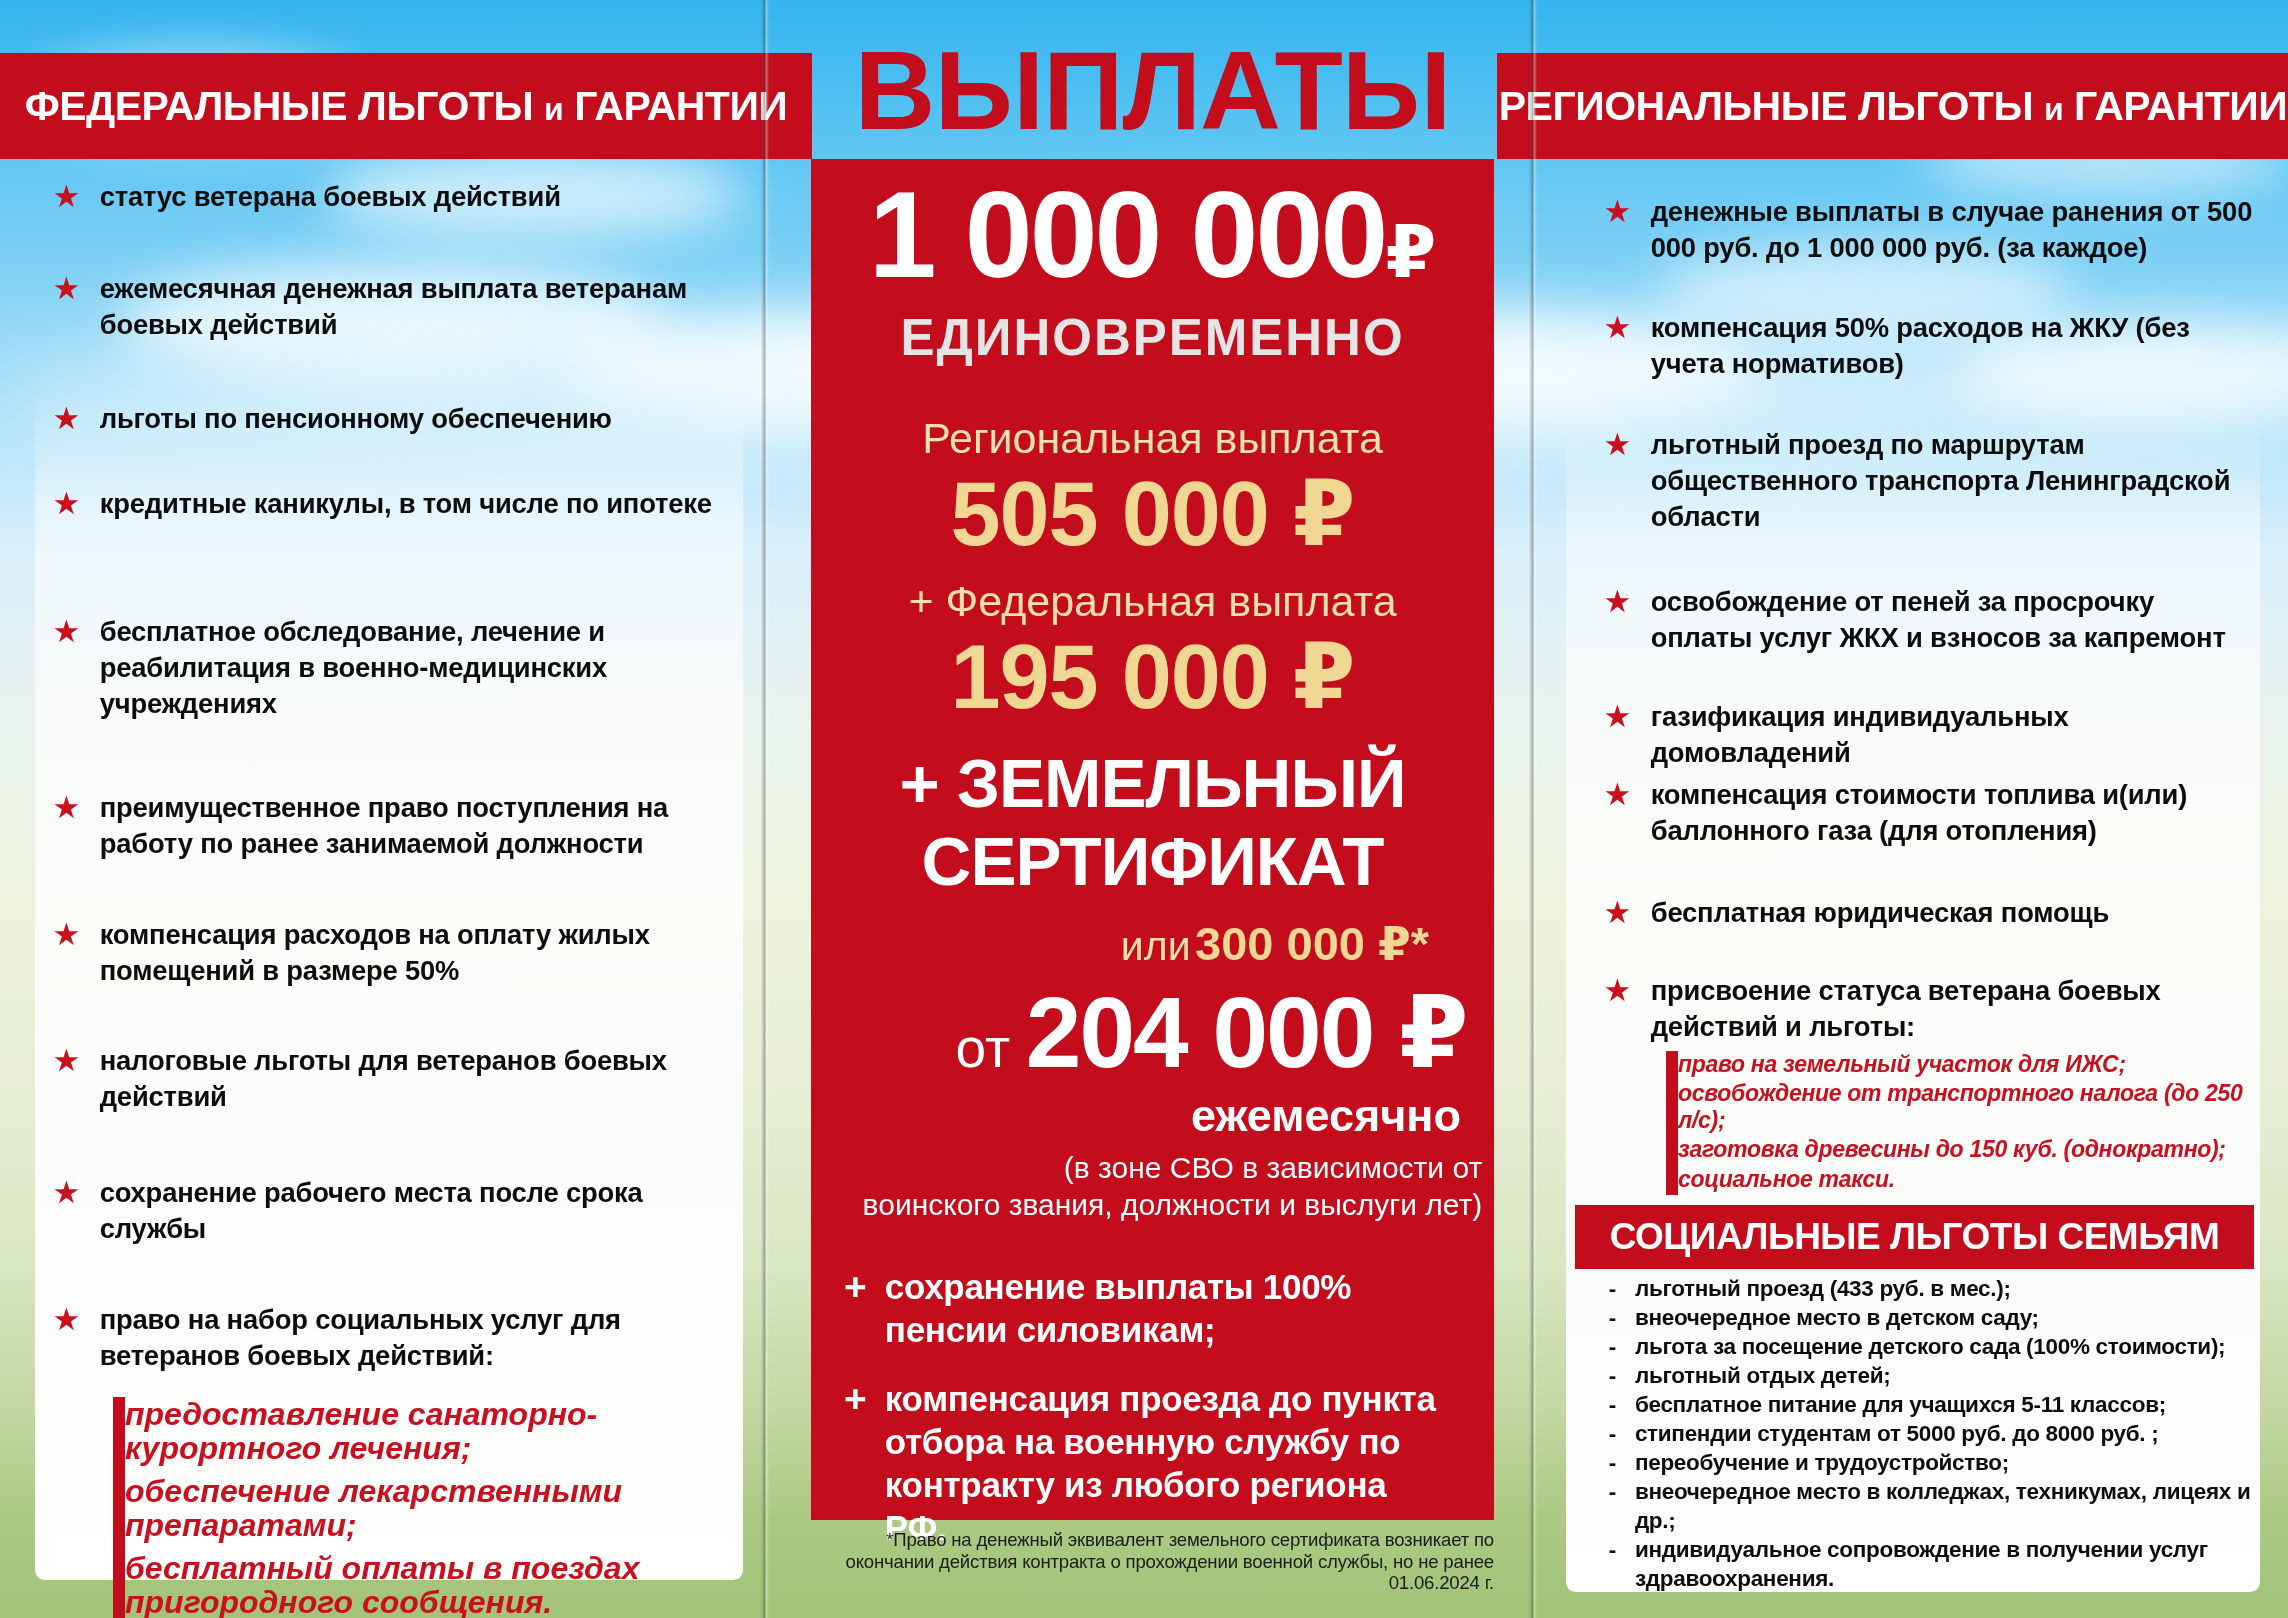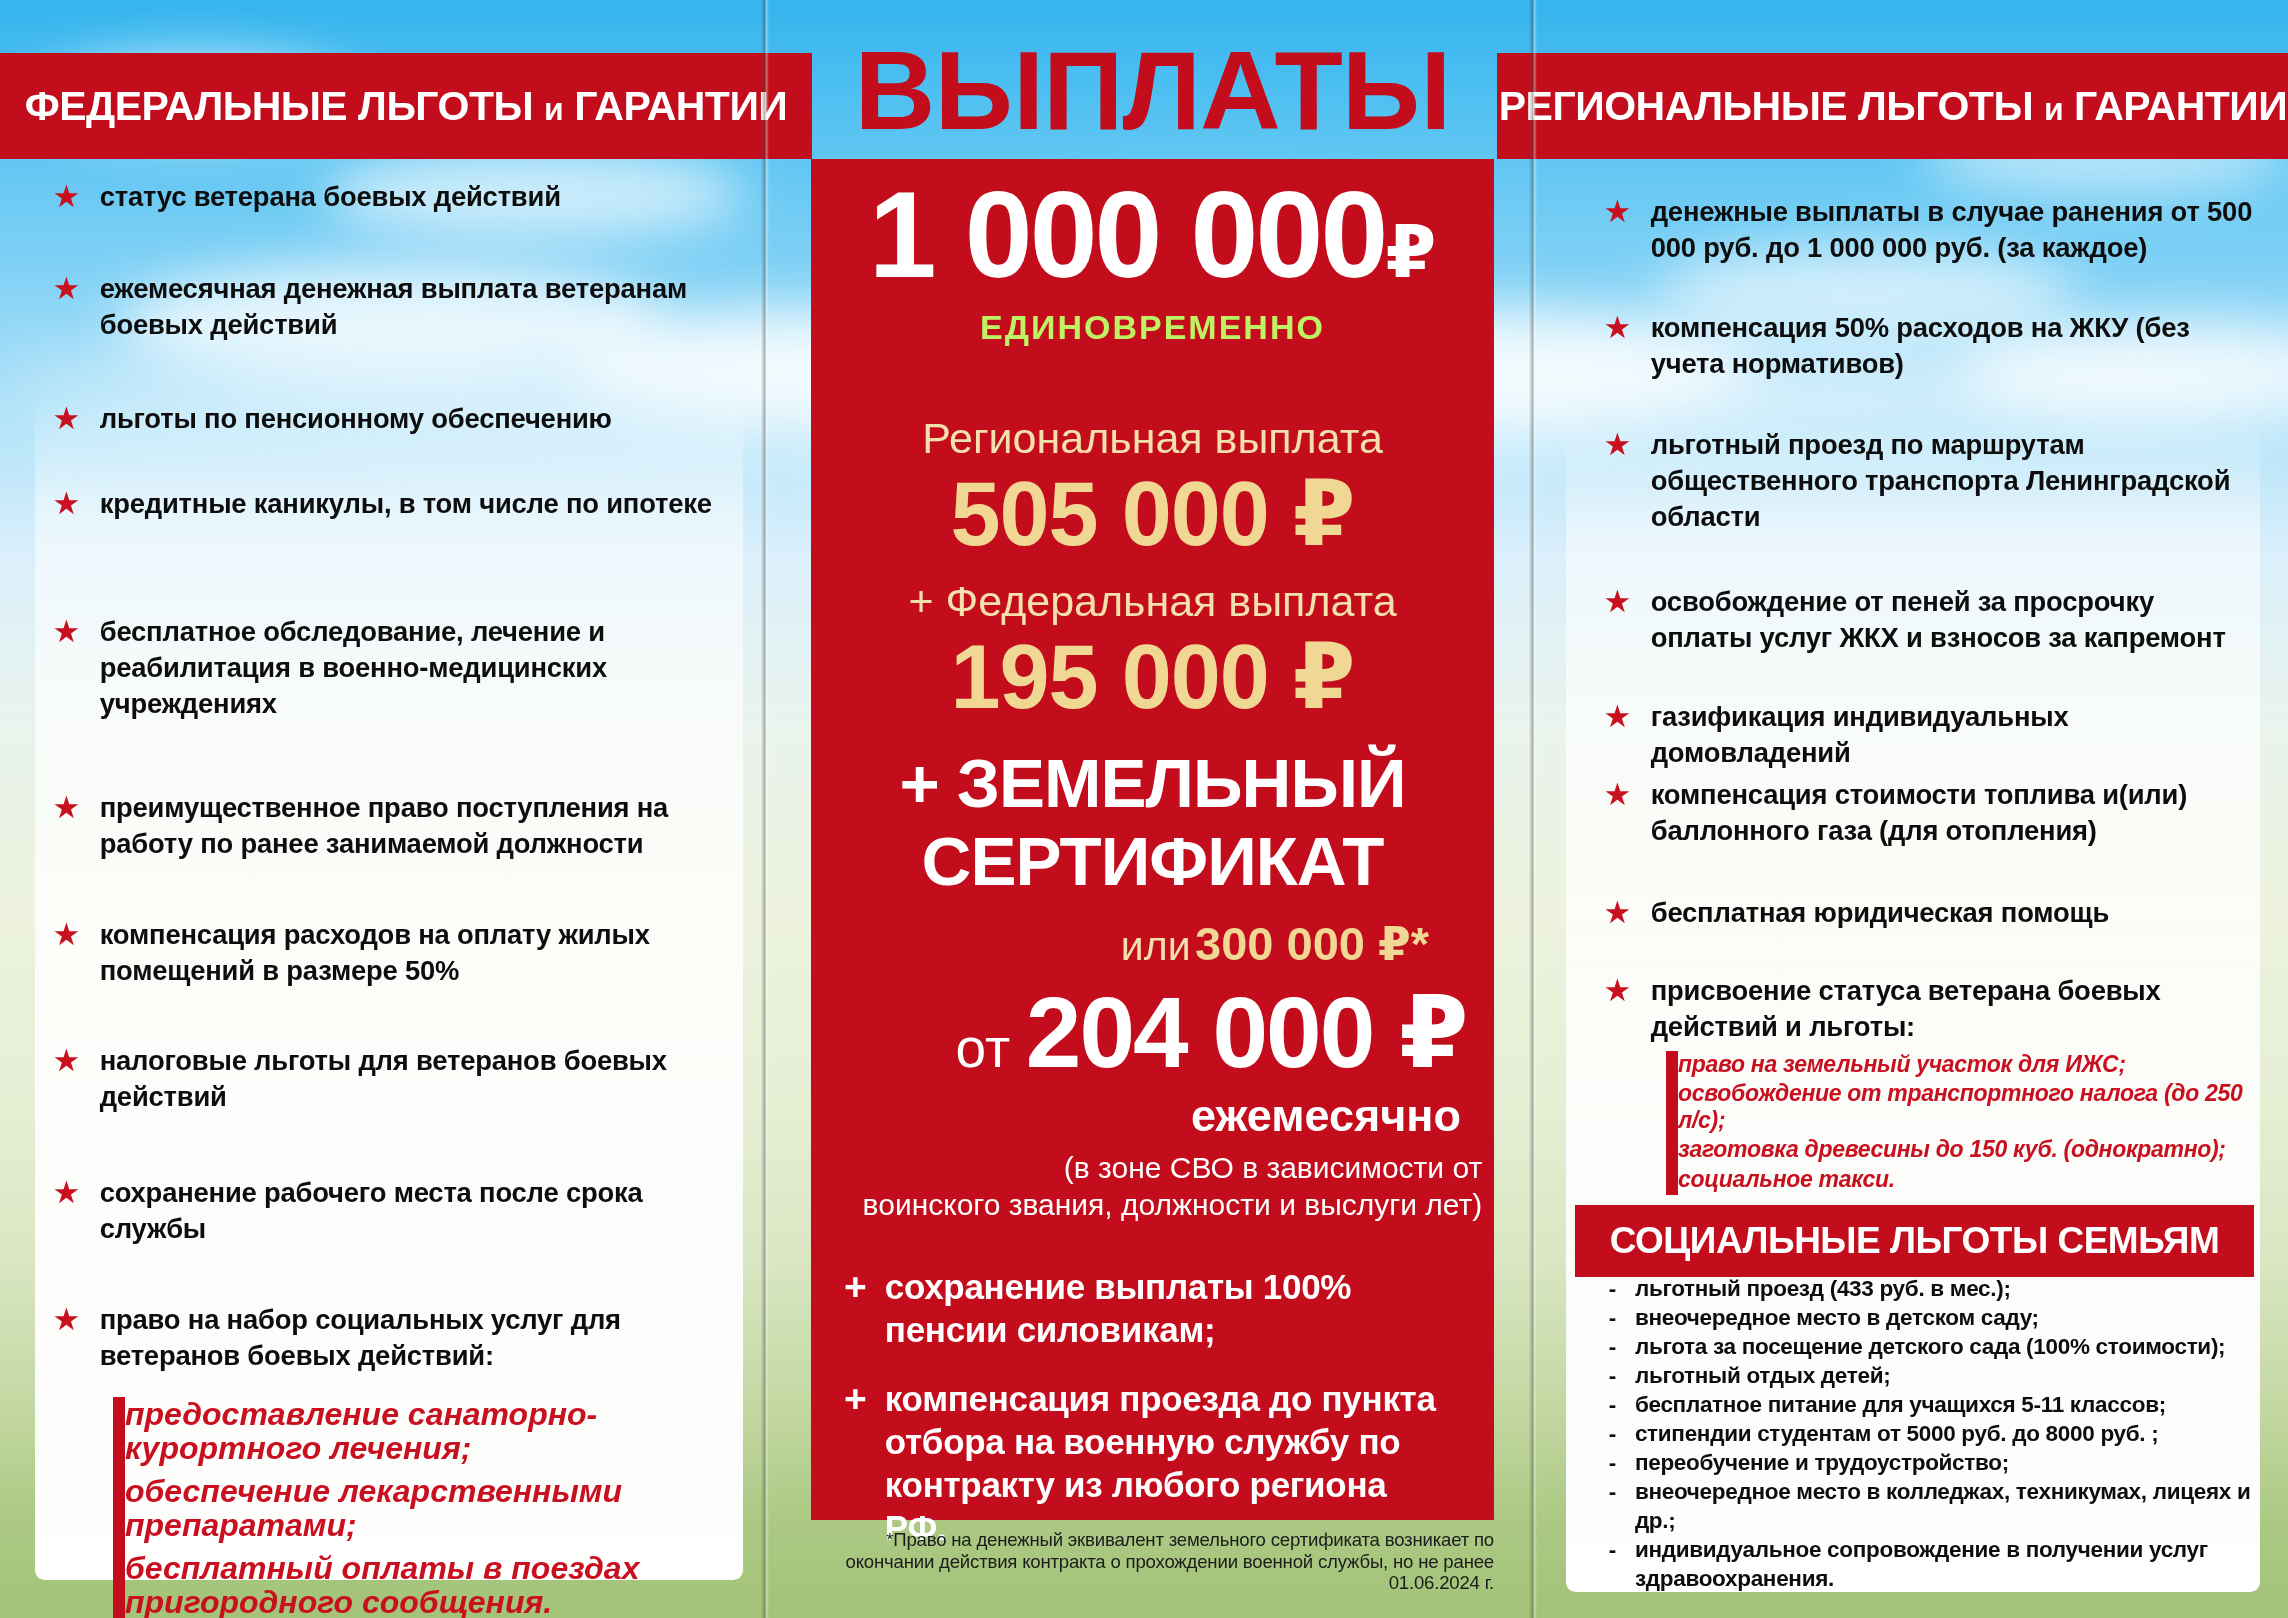--- a/index.html
+++ b/index.html
@@ -64,21 +64,21 @@
   .sub-right li{font-size:23px;line-height:26.5px;margin-bottom:2.9px;letter-spacing:-0.3px;}
 
   
   .mid-title{position:absolute;left:811px;top:25.5px;width:683px;z-index:4;text-align:center;
     color:#c30d1c;font-weight:bold;font-size:112px;letter-spacing:-1px;}
   .mid-panel{position:absolute;left:811px;top:159px;width:683px;height:1361px;background:#c30d1c;z-index:3;}
   .mp{position:absolute;left:0;width:100%;box-sizing:border-box;}
   .amount-hero{top:5.9px;display:flex;justify-content:center;align-items:baseline;gap:0;}
   .amount-hero .num{color:#fff;font-weight:bold;font-size:122px;letter-spacing:-2.9px;}
   .amount-hero .rub{color:#fff;font-weight:bold;font-size:73px;}
-  .once{top:149px;text-align:center;color:#bef264;font-weight:bold;font-size:34px;letter-spacing:2px;}
+  .once{top:149px;text-align:center;color:#e5e5e5;font-weight:bold;font-size:51px;letter-spacing:2px;}
   .gold-label{color:#f3e0ac;font-weight:normal;font-size:43px;text-align:center;}
   .gold-num{color:#f0d794;font-weight:bold;font-size:90px;text-align:center;letter-spacing:-1px;}
   .reg-label{top:255px;}
   .reg-num{top:302px;}
   .fed-label{top:418px;}
   .fed-num{top:465px;}
   .land{top:586px;text-align:center;color:#fff;font-weight:bold;font-size:69px;line-height:78px;letter-spacing:-1px;}
   .or-row{top:757px;text-align:right;padding-right:65px;}
   .or-row .or-word{color:#f3e0ac;font-weight:normal;font-size:41px;}
   .or-row .or-num{color:#f0d794;font-weight:bold;font-size:47px;}
@@ -88,21 +88,21 @@
   .monthly-word{top:931px;text-align:right;padding-right:33px;color:#fff;font-weight:bold;font-size:45px;}
   .note{top:990px;text-align:right;padding:0 11.8px;color:#fff;font-weight:normal;font-size:30px;line-height:37px;}
   .plus-list{top:1106px;left:33px;width:608px;}
   .plus-list li{display:grid;grid-template-columns:33px 1fr;column-gap:7.8px;margin-bottom:25.5px;}
   .plus-list .plus{color:#fff;font-weight:bold;font-size:39px;line-height:43px;}
   .plus-list .ptext{color:#fff;font-weight:bold;font-size:35px;line-height:43px;letter-spacing:-0.3px;}
   .footnote{position:absolute;left:811px;top:1529px;width:683px;z-index:4;text-align:right;
     color:#1c1c1c;font-weight:normal;font-size:18.6px;line-height:21.6px;letter-spacing:-0.2px;}
 
   
-  .family-banner{position:absolute;left:1575px;top:1205px;width:679px;height:72px;background:#c30d1c;z-index:4;
+  .family-banner{position:absolute;left:1575px;top:1205px;width:679px;height:64px;background:#c30d1c;z-index:4;
     display:flex;align-items:center;justify-content:center;}
   .family-banner span{color:#fff;font-weight:bold;font-size:37px;letter-spacing:-0.5px;}
   .family-list{position:absolute;left:1596px;top:1274px;width:659px;z-index:4;}
   .family-list li{display:grid;grid-template-columns:33px 1fr;column-gap:5.9px;}
   .family-list .dash{color:#0d0d0d;font-weight:bold;font-size:22.5px;line-height:29px;text-align:center;}
   .family-list .ftext{color:#0d0d0d;font-weight:bold;font-size:22.5px;line-height:29px;letter-spacing:-0.3px;}
 </style>
 </head>
 <body>
 

